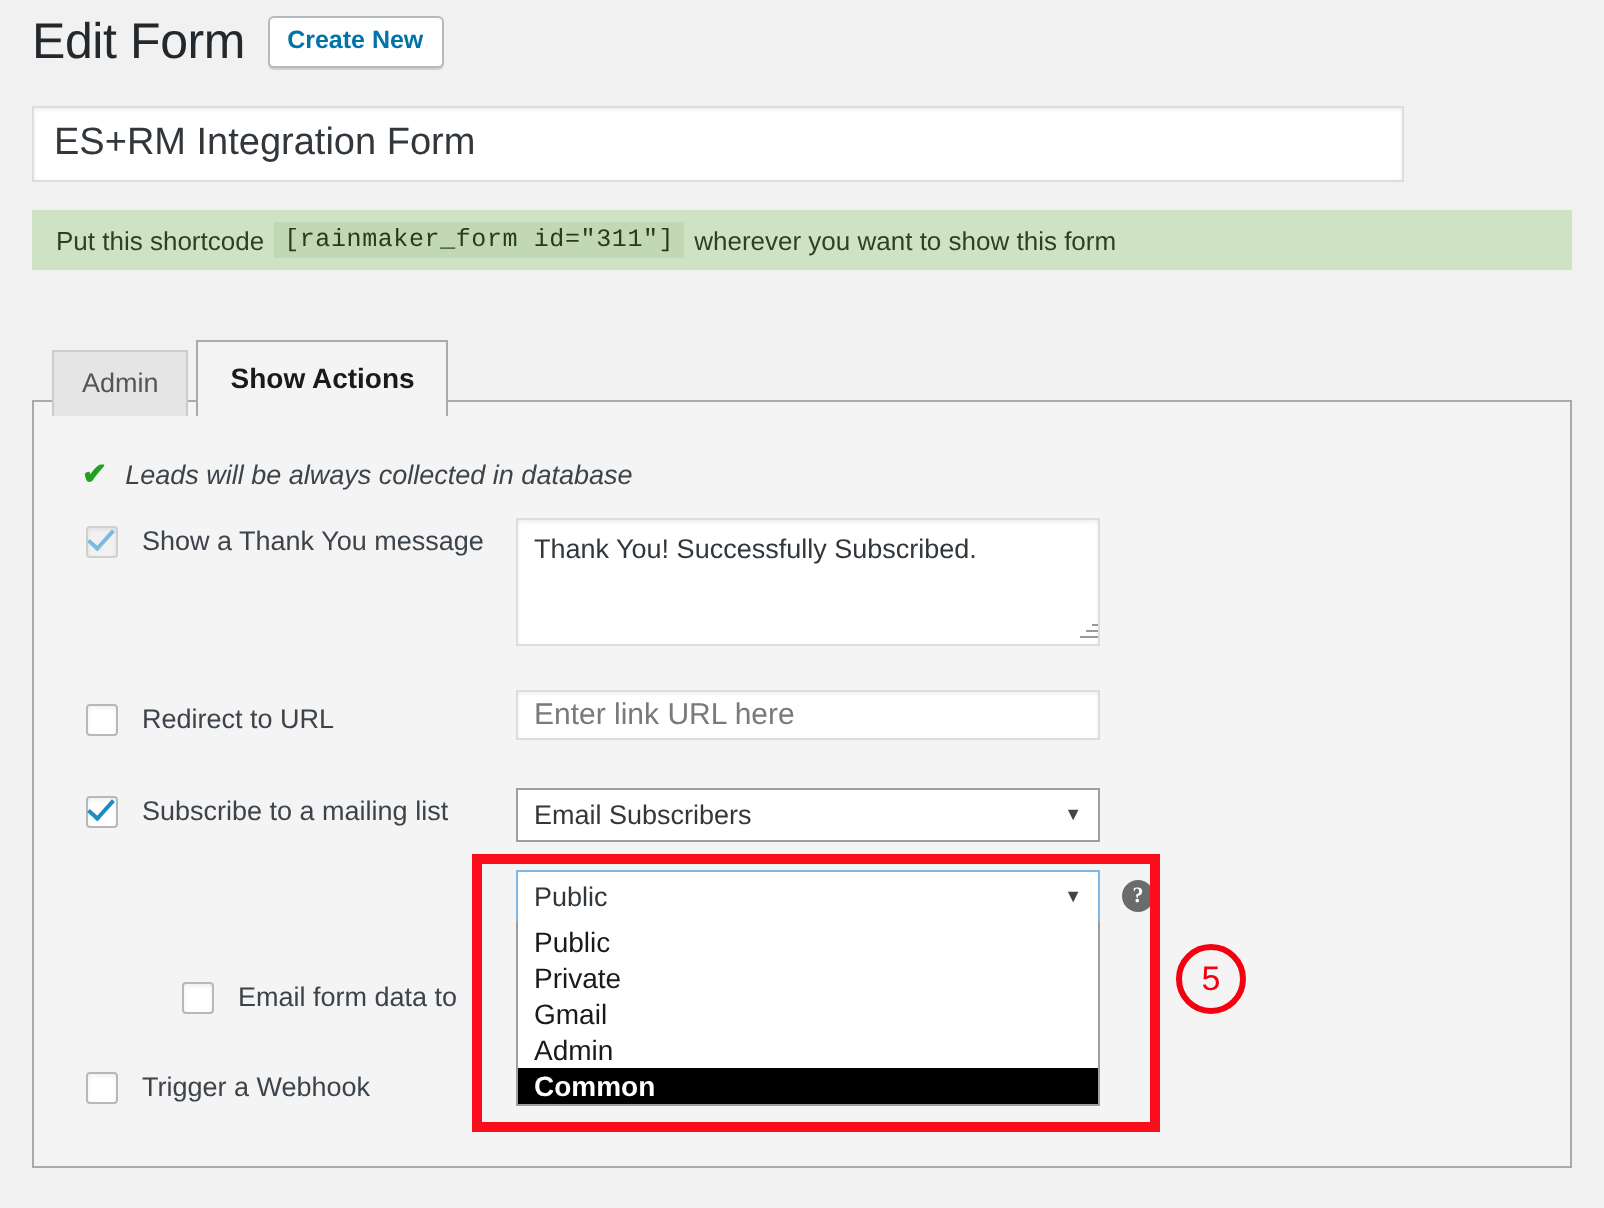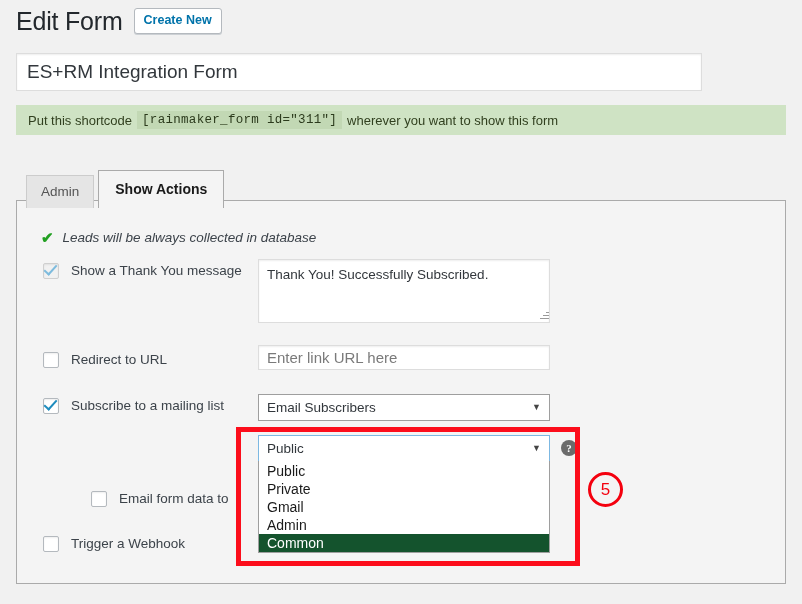--- a/index.html
+++ b/index.html
@@ -306,22 +306,23 @@
   }
   .dd-opt {
     font-size: 14px;
     line-height: 18px;
     padding: 0 0 0 8px;
     color: #1a1a1a;
     cursor: pointer;
     white-space: nowrap;
   }
   .dd-opt.selected {
-    background: #14532d;
+    background: #000000;
     color: #ffffff;
+    font-weight: bold;
   }
 
   
   .help-icon {
     position: absolute;
     left: 561px;
     top: 440px;
     width: 16px;
     height: 16px;
     border-radius: 50%;

